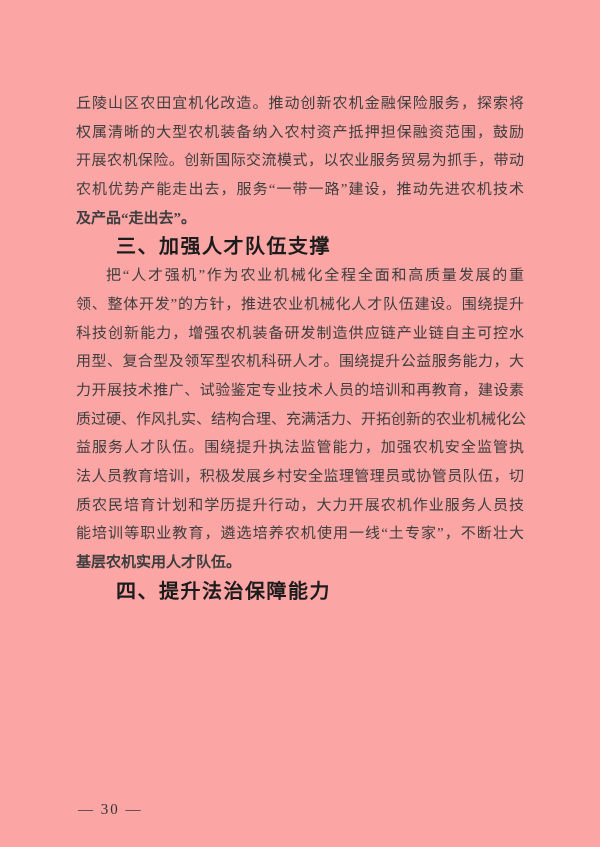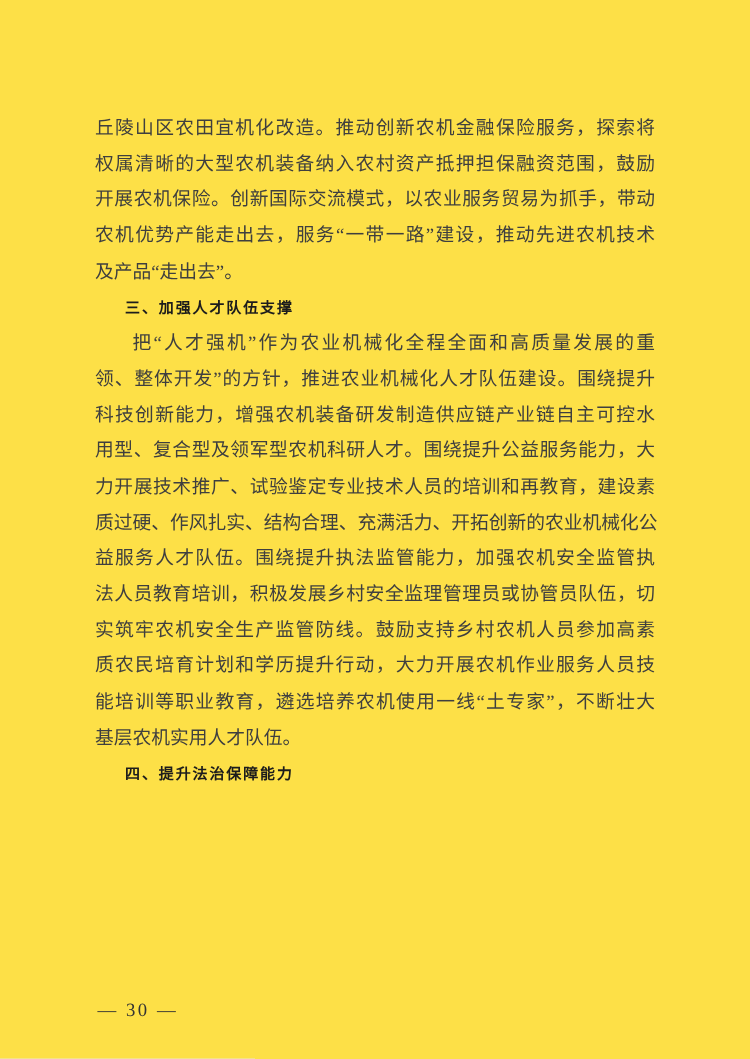--- a/index.html
+++ b/index.html
@@ -5,21 +5,21 @@
   html, body {
     margin: 0;
     padding: 0;
     background: #e9e9e9;
   }
   .page {
     position: relative;
     width: 600px;
     height: 847px;
     margin: 0 auto;
-    background: #fde047;
+    background: #fca5a5;
     overflow: hidden;
     font-family: "Liberation Serif", "DejaVu Serif", serif;
   }
   .content {
     position: absolute;
     left: 76px;
     top: 89px;
     width: 448px;
   }
   .line {
@@ -30,25 +30,26 @@
     text-align: justify;
     text-align-last: justify;
     white-space: nowrap;
     overflow: visible;
   }
   .line.first {
     text-indent: 2em;
   }
   .line.end {
     text-align-last: left;
+    font-weight: bold;
   }
   .heading {
     font-family: "Liberation Sans", "DejaVu Sans", sans-serif;
     font-weight: 700;
-    font-size: 12px;
+    font-size: 20px;
     line-height: 28.7px;
     height: 28.7px;
     color: #1c1c1c;
     text-indent: 2em;
     letter-spacing: 1.5px;
     white-space: nowrap;
   }
   .page-number {
     position: absolute;
     left: 78px;
@@ -74,21 +75,20 @@
     <div class="heading">三、加强人才队伍支撑</div>
 
     <div class="line first">把“人才强机”作为农业机械化全程全面和高质量发展的重</div>
     <div class="line">领、整体开发”的方针，推进农业机械化人才队伍建设。围绕提升</div>
     <div class="line">科技创新能力，增强农机装备研发制造供应链产业链自主可控水</div>
     <div class="line">用型、复合型及领军型农机科研人才。围绕提升公益服务能力，大</div>
     <div class="line">力开展技术推广、试验鉴定专业技术人员的培训和再教育，建设素</div>
     <div class="line">质过硬、作风扎实、结构合理、充满活力、开拓创新的农业机械化公</div>
     <div class="line">益服务人才队伍。围绕提升执法监管能力，加强农机安全监管执</div>
     <div class="line">法人员教育培训，积极发展乡村安全监理管理员或协管员队伍，切</div>
-    <div class="line">实筑牢农机安全生产监管防线。鼓励支持乡村农机人员参加高素</div>
     <div class="line">质农民培育计划和学历提升行动，大力开展农机作业服务人员技</div>
     <div class="line">能培训等职业教育，遴选培养农机使用一线“土专家”，不断壮大</div>
     <div class="line end">基层农机实用人才队伍。</div>
 
     <div class="heading">四、提升法治保障能力</div>
 
 
   </div>
 
   <div class="page-number">— 30 —</div>

